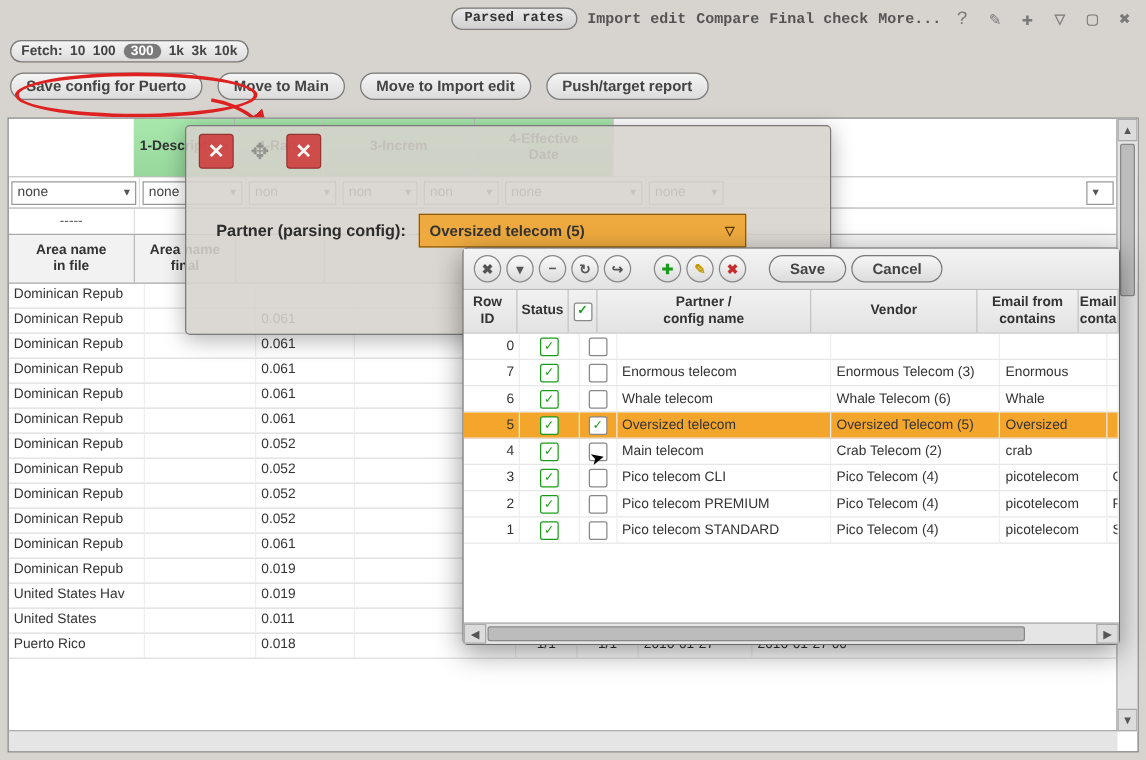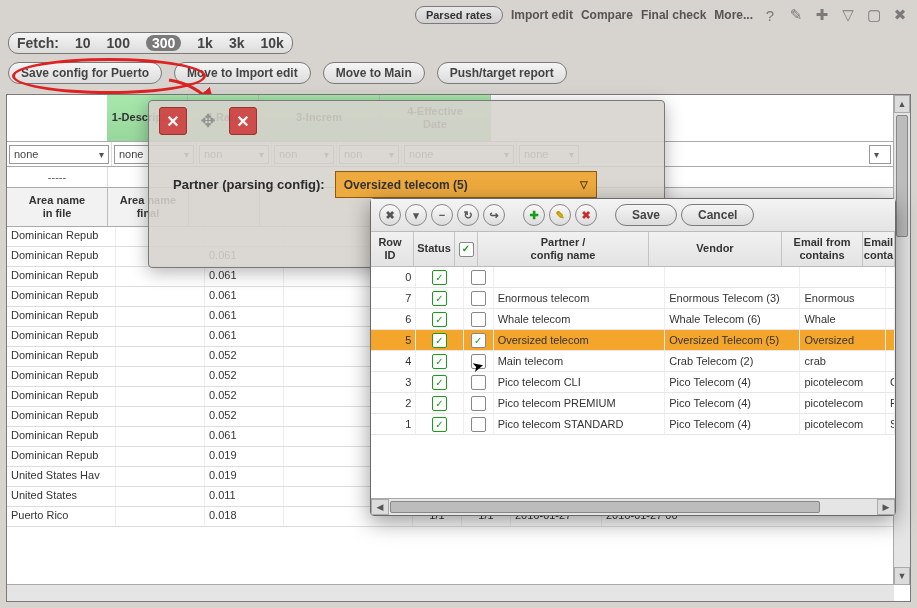--- a/index.html
+++ b/index.html
@@ -28,20 +28,21 @@
   }
 
   
   .top-toolbar {
     display: flex;
     justify-content: flex-end;
     align-items: center;
     gap: 8px;
     padding: 4px 8px;
     height: 22px;
+    font-family: Liberation Mono, monospace;
   }
   .top-toolbar .tabbtn {
     border: 1px solid #7a7a7a;
     background: linear-gradient(#f5f5f5, #dcdcdc);
     border-radius: 10px;
     padding: 2px 10px;
     color: #333;
     font-size: 11px;
     font-weight: bold;
   }
@@ -61,28 +62,28 @@
     align-items: center;
     justify-content: center;
     color: #7a7a7a;
     font-size: 15px;
   }
 
   
   .fetch-bar {
     display: flex;
     align-items: center;
-    gap: 16px;
+    gap: 6px;
     border: 1px solid #7a7a7a;
     border-radius: 10px;
     background: linear-gradient(#f5f5f5, #dcdcdc);
     padding: 2px 8px;
     width: fit-content;
     margin: 2px 0 2px 8px;
-    font-size: 14px;
+    font-size: 11px;
     font-weight: bold;
     color: #444;
   }
   .fetch-bar .sel {
     background: #7a7a7a;
     color: #fff;
     border-radius: 8px;
     padding: 0 6px;
   }
 
@@ -523,22 +524,22 @@
   <span>10</span>
   <span>100</span>
   <span class="sel">300</span>
   <span>1k</span>
   <span>3k</span>
   <span>10k</span>
 </div>
 
 <div class="action-row">
   <span class="pillbtn">Save config for Puerto</span>
+  <span class="pillbtn">Move to Main</span>
   <span class="pillbtn">Move to Import edit</span>
-  <span class="pillbtn">Move to Main</span>
   <span class="pillbtn">Push/target report</span>
 </div>
 
 <div class="red-oval"></div>
 <svg class="red-arrow" width="60" height="40">
   <defs>
       <marker id="ah" markerWidth="8" markerHeight="8" refX="5" refY="3" orient="auto">
         <path d="M0,0 L6,3 L0,6 Z" fill="#de2222"></path>
       </marker>
     </defs>

